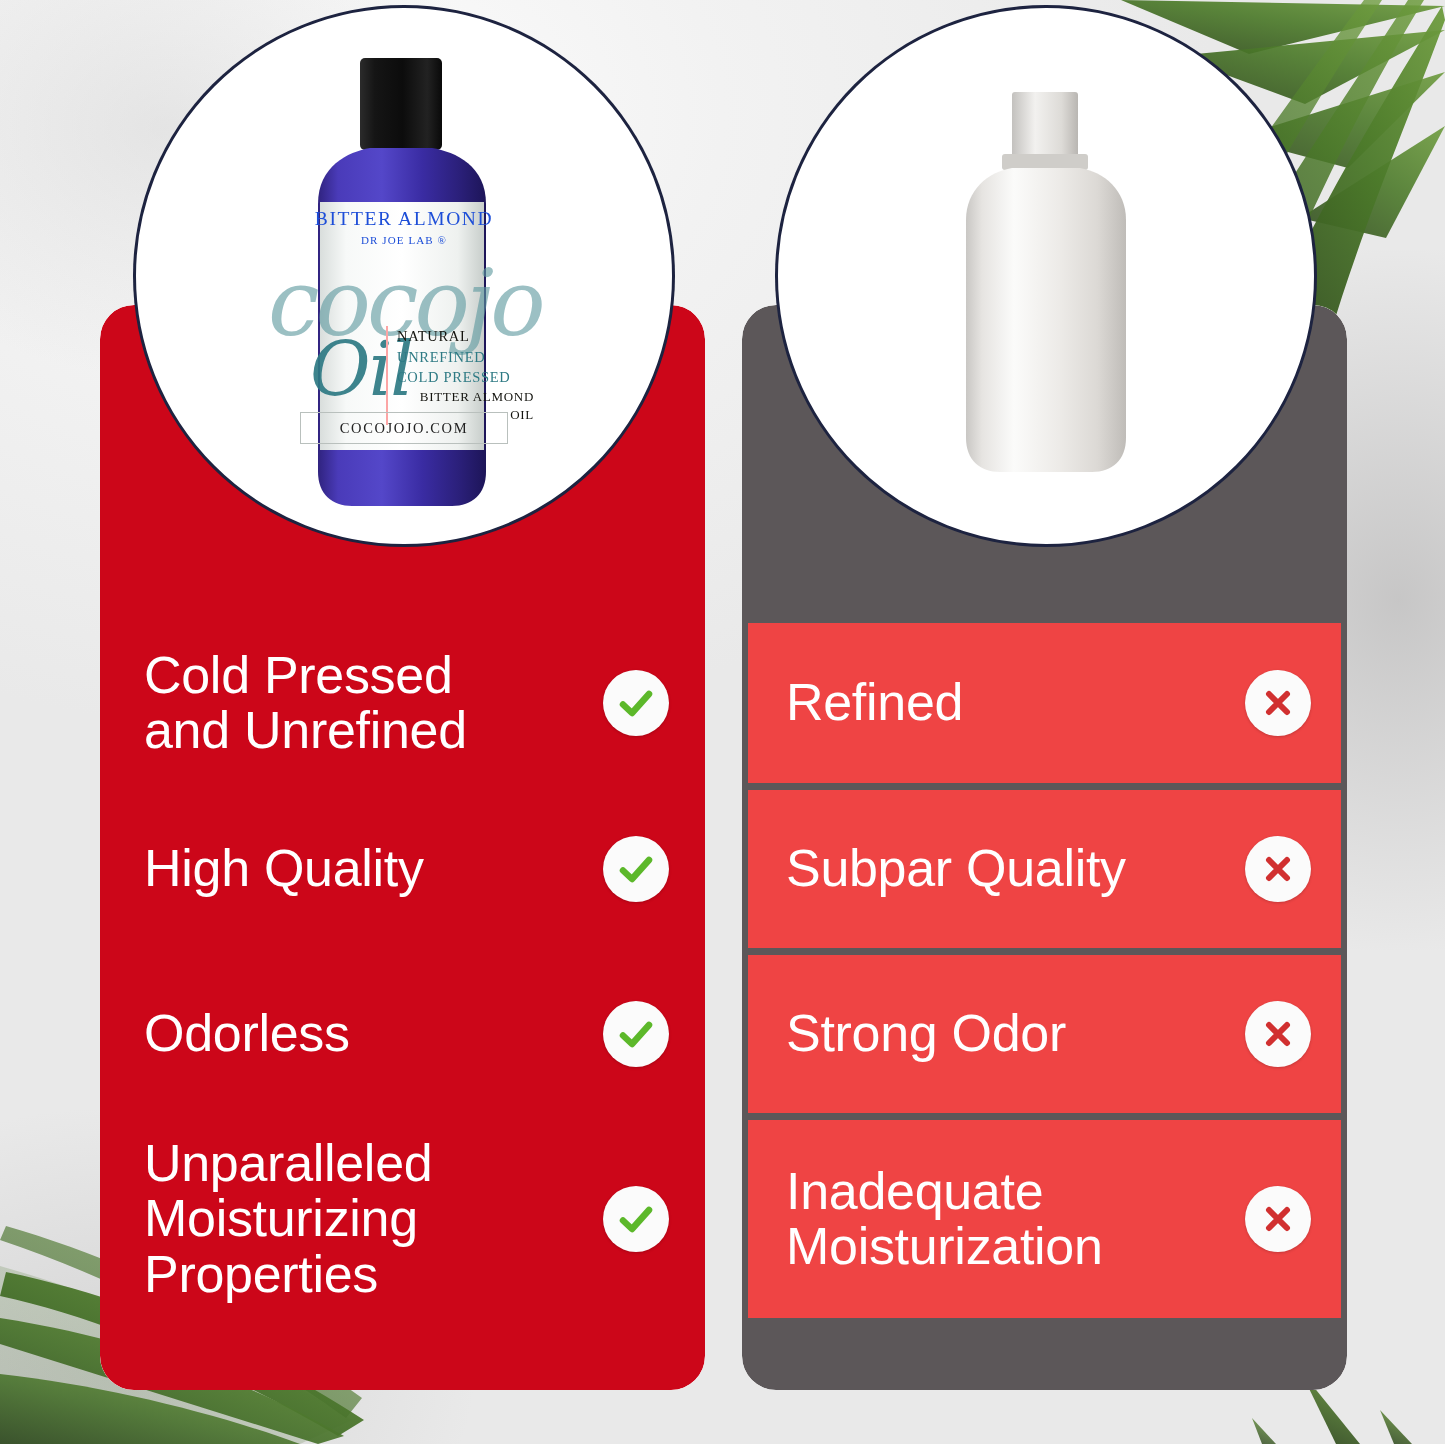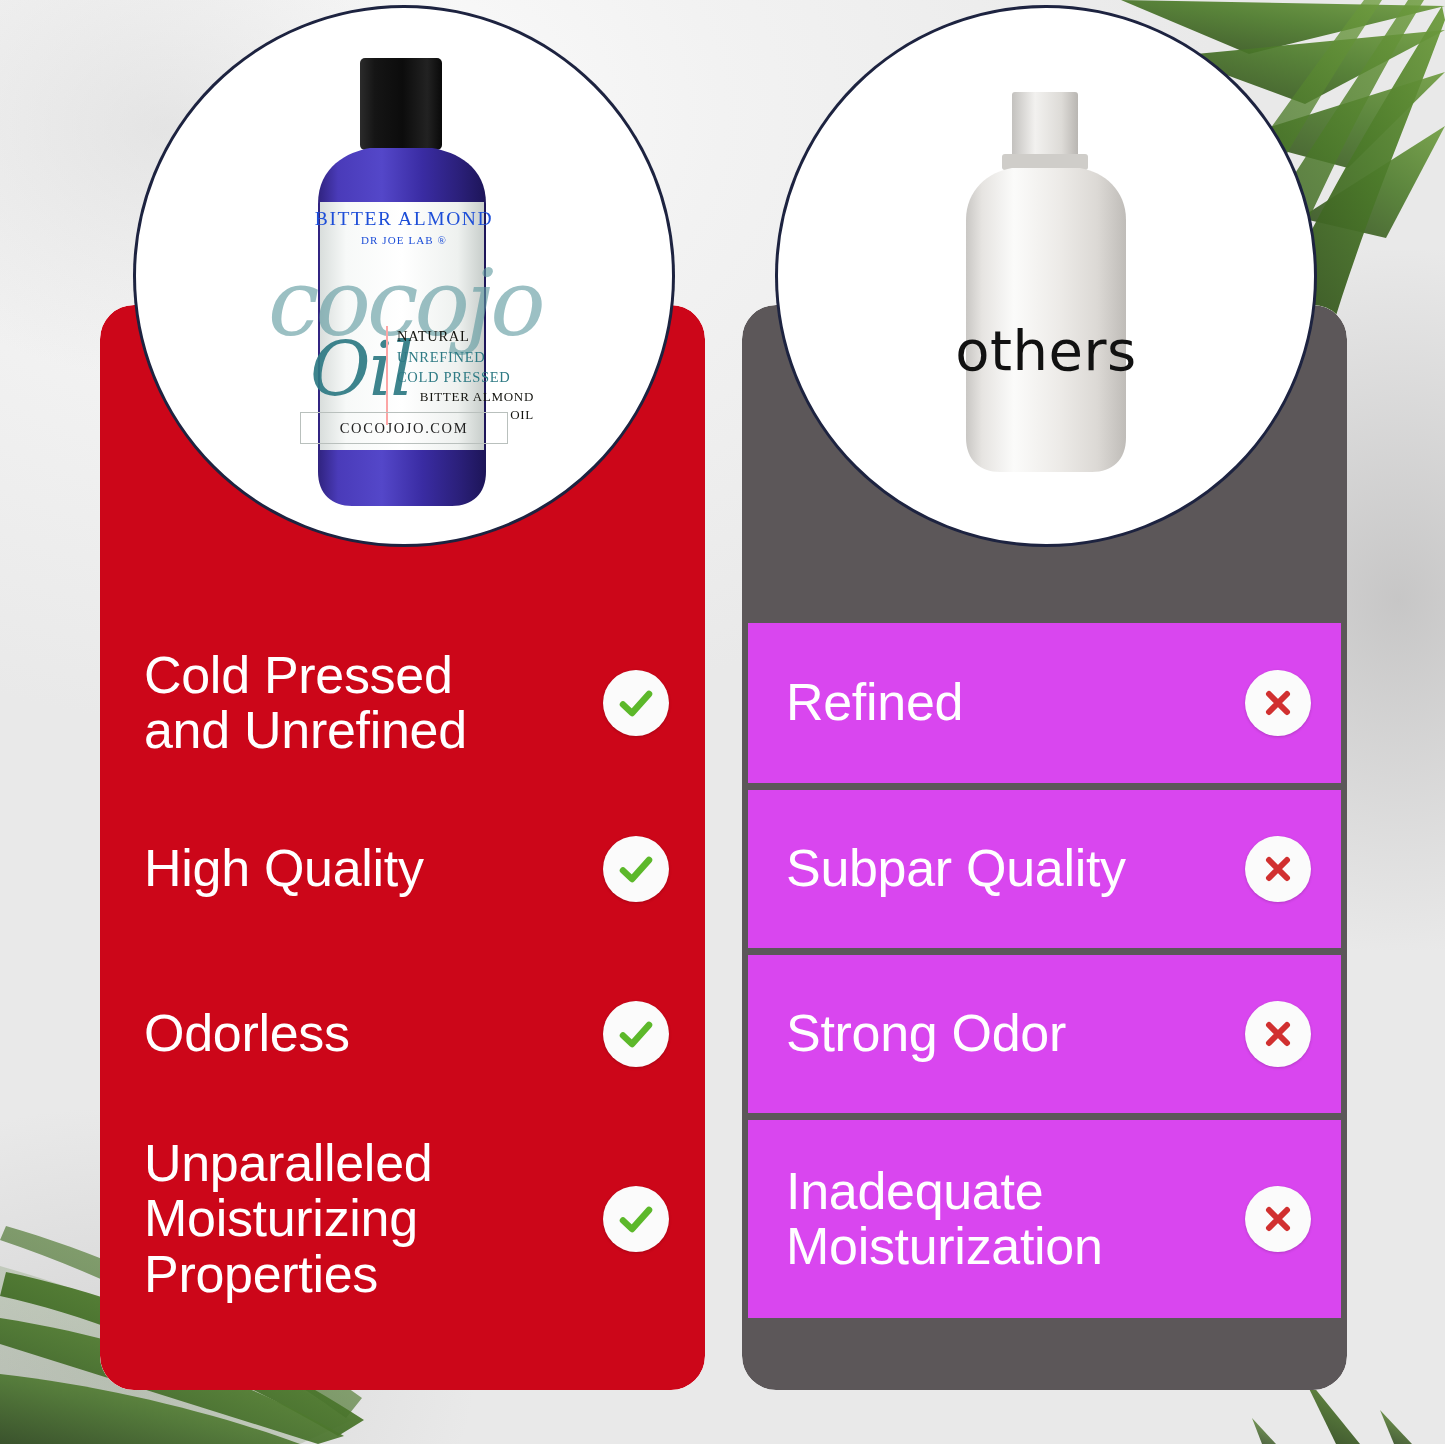--- a/index.html
+++ b/index.html
@@ -71,21 +71,21 @@
   .row {
     position: relative;
     display: flex;
     align-items: center;
     justify-content: space-between;
     padding: 0 30px 0 38px;
     box-sizing: border-box;
     color: #ffffff;
   }
   .panel-left  .row { background: #cc0619; }
-  .panel-right .row { background: #d946ef; align-items: center; }
+  .panel-right .row { background: #ef4444; align-items: center; }
 
   .row-h2 { flex: 0 0 160px; }
   .row-h1 { flex: 0 0 158px; }
   .row-h3 { flex: 0 0 198px; }
 
   .row-label {
     font-size: 52px;
     line-height: 1.06;
     font-weight: 400;
     letter-spacing: -0.3px;
@@ -414,17 +414,16 @@
             <stop offset="35%" stop-color="#f2f1ef"></stop>
             <stop offset="75%" stop-color="#dddbd7"></stop>
             <stop offset="100%" stop-color="#b9b6b2"></stop>
           </linearGradient>
         </defs>
         <rect x="86" y="6" width="66" height="68" rx="3" fill="url(#neckG)"></rect>
         <rect x="76" y="68" width="86" height="16" rx="3" fill="#cfcdc9"></rect>
         <path d="M40 134 C40 104 62 86 86 82 L154 82 C178 86 200 104 200 134 L200 352 C200 374 186 386 166 386 L74 386 C54 386 40 374 40 352 Z" fill="url(#whiteG)"></path>
       </svg>
 
-      <div class="others-word">others</div>
     </div>
   </div>
 
 </div>
 
 </body></html>

